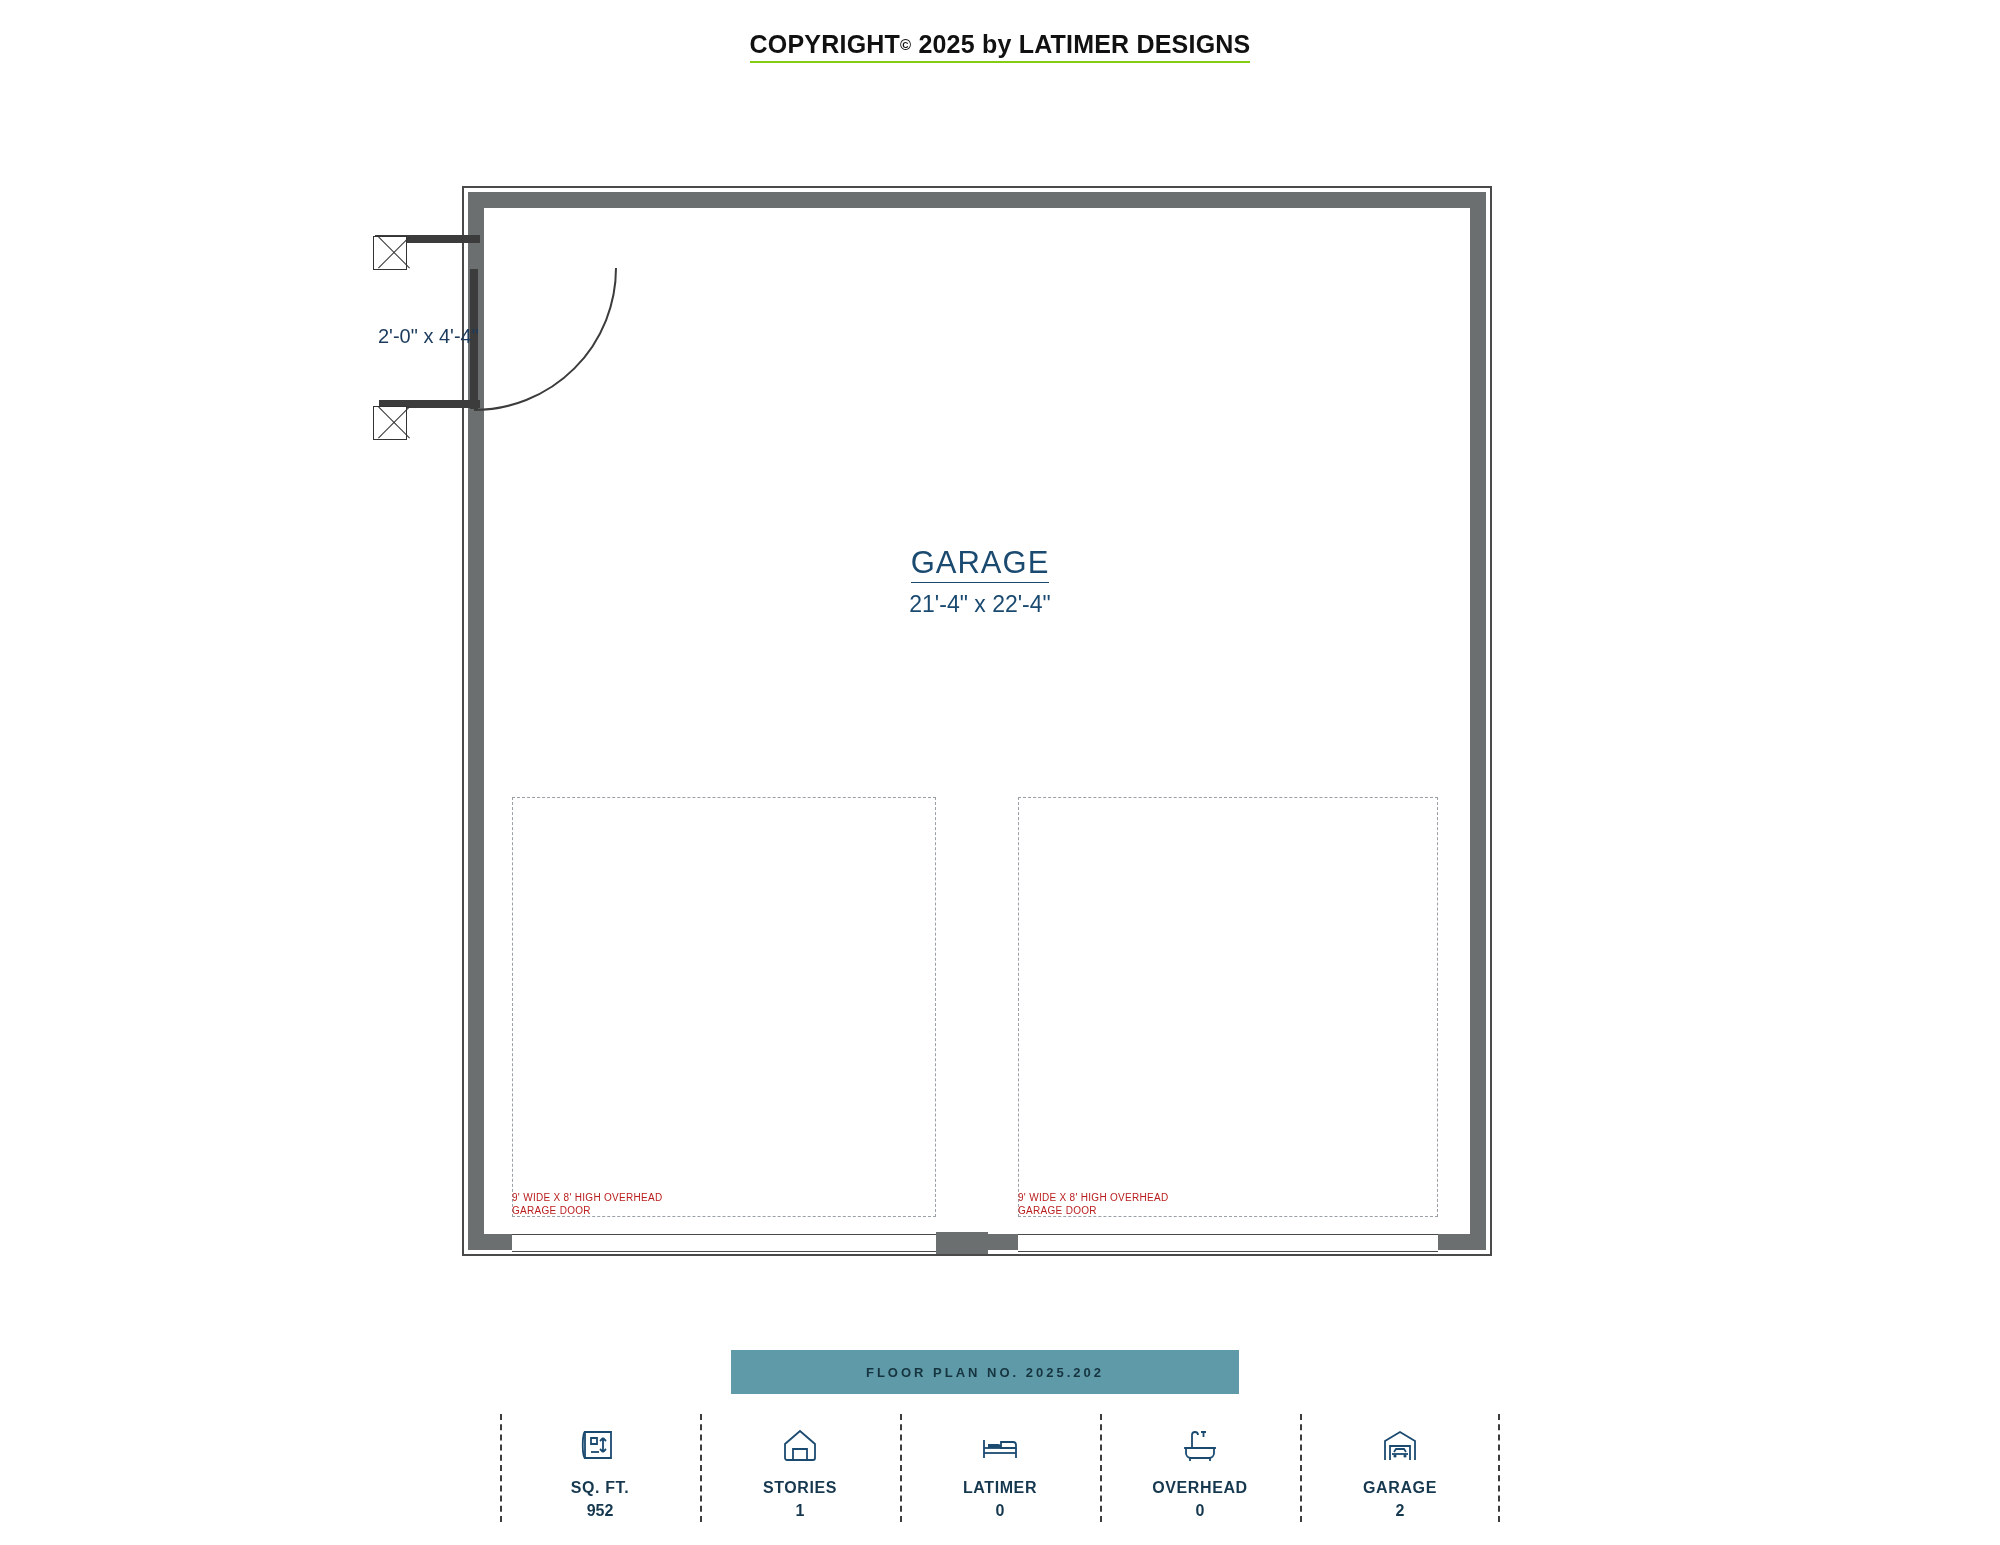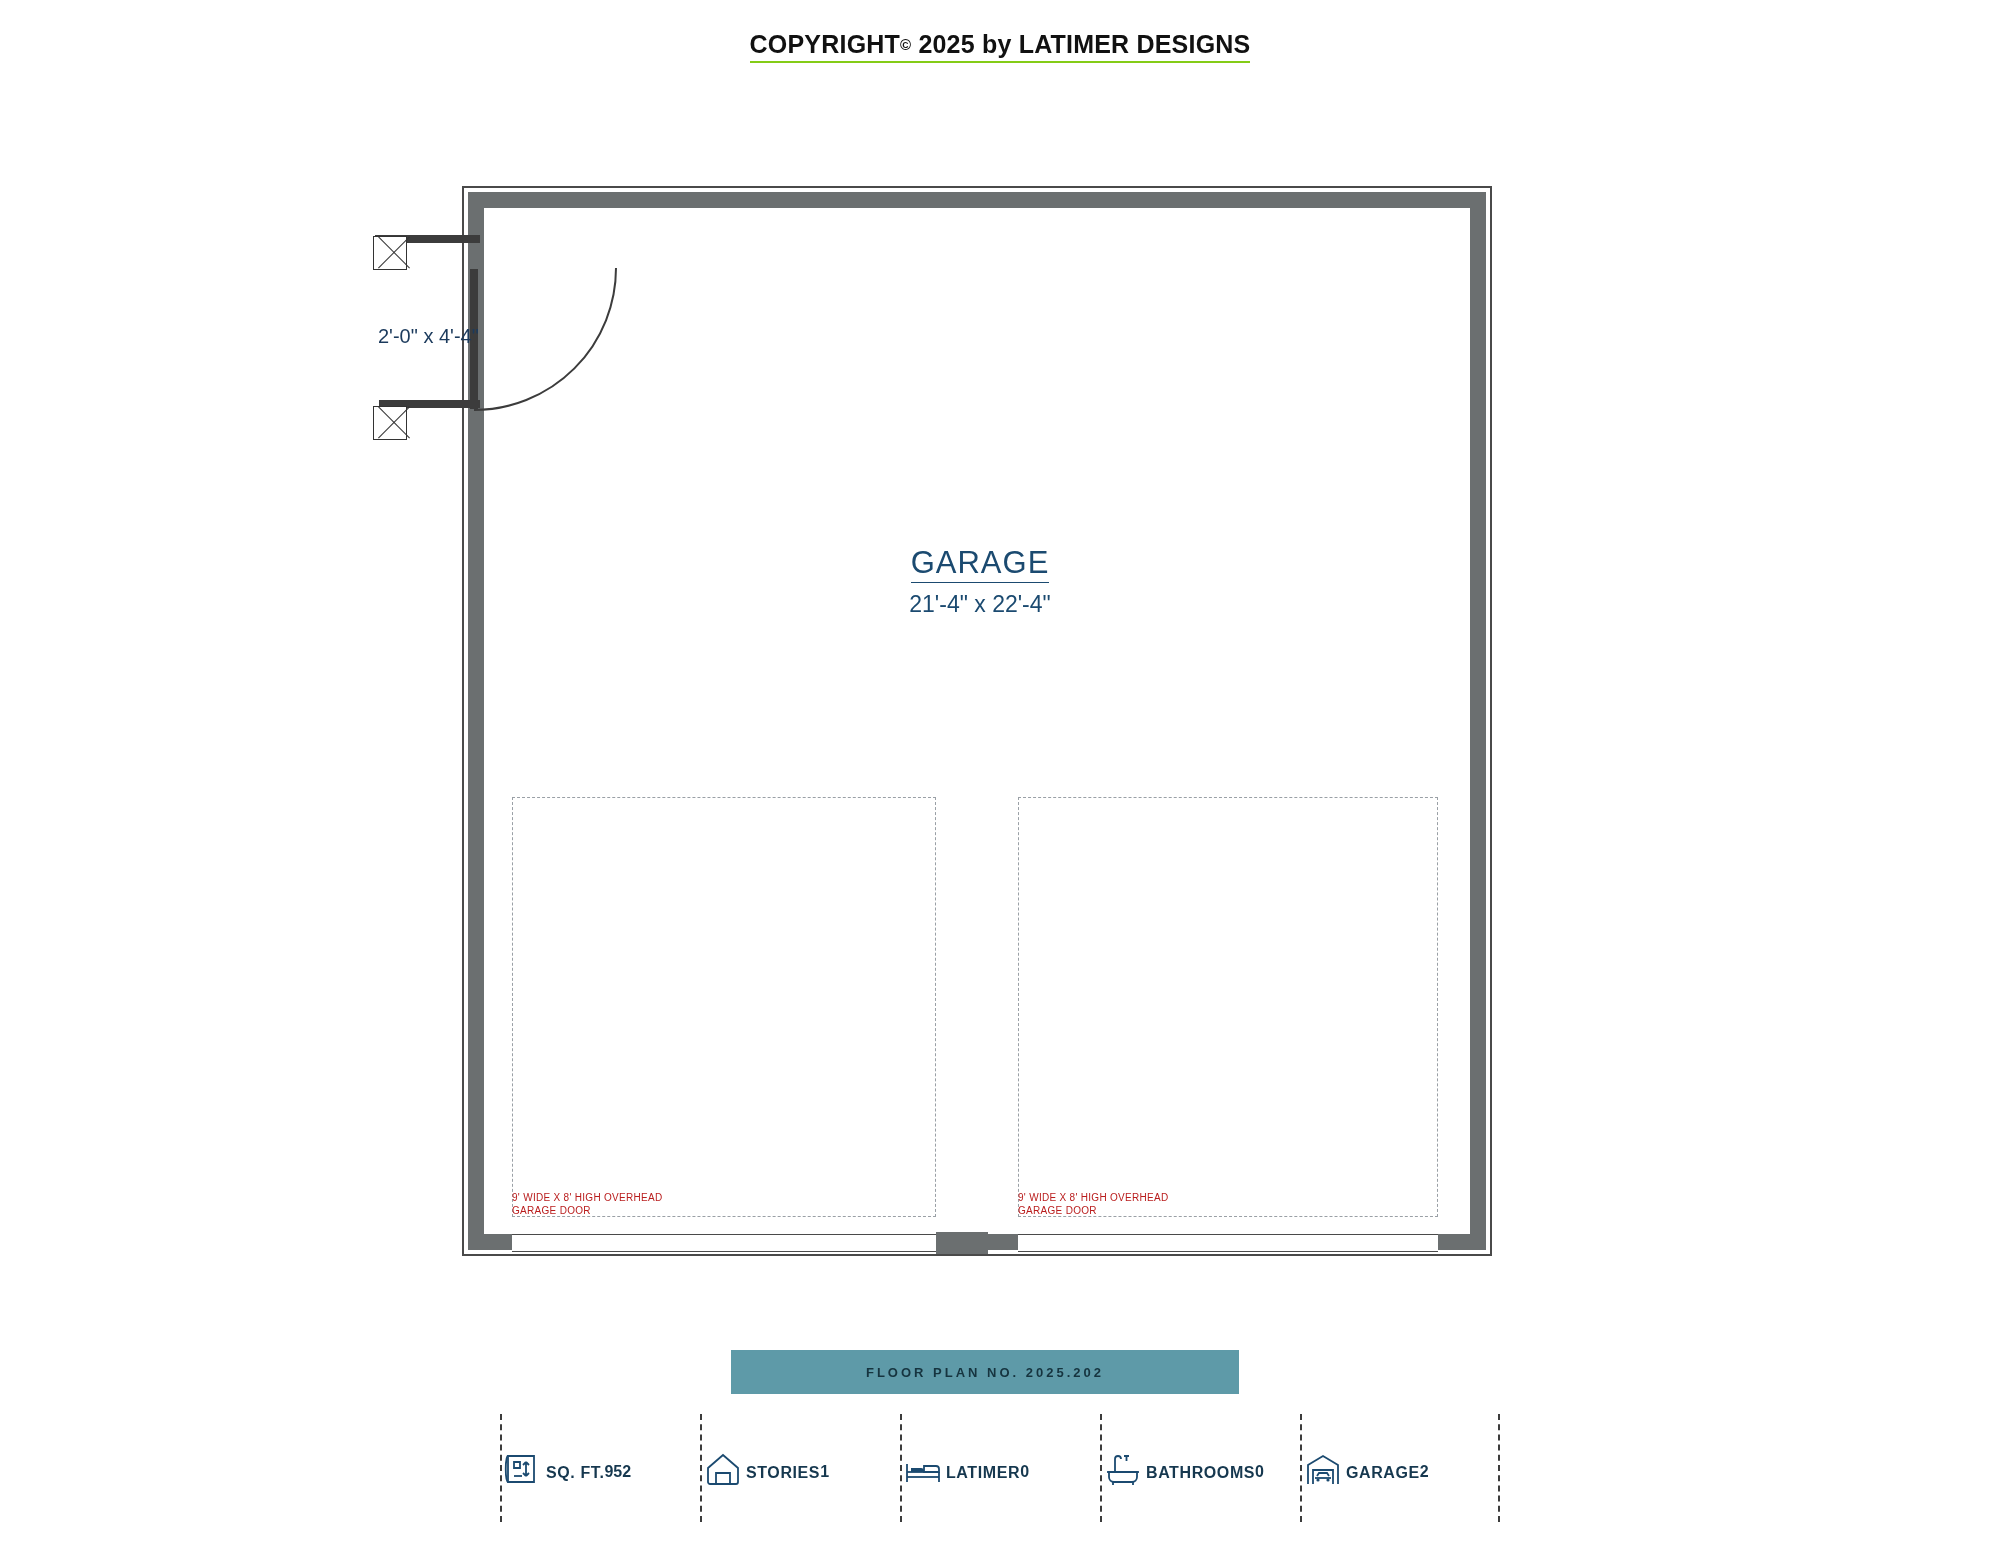--- a/index.html
+++ b/index.html
@@ -222,23 +222,23 @@
     top: 1410px;
     width: 1000px;
     height: 118px;
     display: flex;
     align-items: stretch;
     justify-content: space-between;
   }
   .stat {
     flex: 1 1 0;
     display: flex;
-    flex-direction: row;
+    flex-direction: column;
     align-items: center;
-    justify-content: flex-start;
+    justify-content: center;
     position: relative;
     color: #1b4a70;
   }
   .stat .sep-left, .stat .sep-right {
     position: absolute;
     top: 4px;
     width: 0;
     height: 108px;
     border-left: 2px dashed #3c3c3c;
   }
@@ -371,21 +371,21 @@
     <span class="sep-left"></span>
     <span class="icon">
       <svg width="46" height="46" viewBox="0 0 46 46" fill="none" stroke="#1b4a70" stroke-width="1.8">
         <path d="M9 26 h28 v5 a5 5 0 0 1 -5 5 H14 a5 5 0 0 1 -5 -5 z"></path>
         <path d="M7 26 h32"></path>
         <path d="M15 26 V13 a3 3 0 0 1 6 0"></path>
         <path d="M24 10 h5 M26.5 10 v5"></path>
         <path d="M13 36 v3 M33 36 v3"></path>
       </svg>
     </span>
-    <span class="s-label">BATHROOMS</span>
+    <span class="s-label">OVERHEAD</span>
     <span class="s-value">0</span>
   </div>
 
   <div class="stat">
     <span class="sep-left"></span>
     <span class="sep-right"></span>
     <span class="icon">
       <svg width="46" height="46" viewBox="0 0 46 46" fill="none" stroke="#1b4a70" stroke-width="1.8">
         <path d="M8 38 V19 L23 10 L38 19 v19"></path>
         <path d="M13 38 V24 h20 v14"></path>

